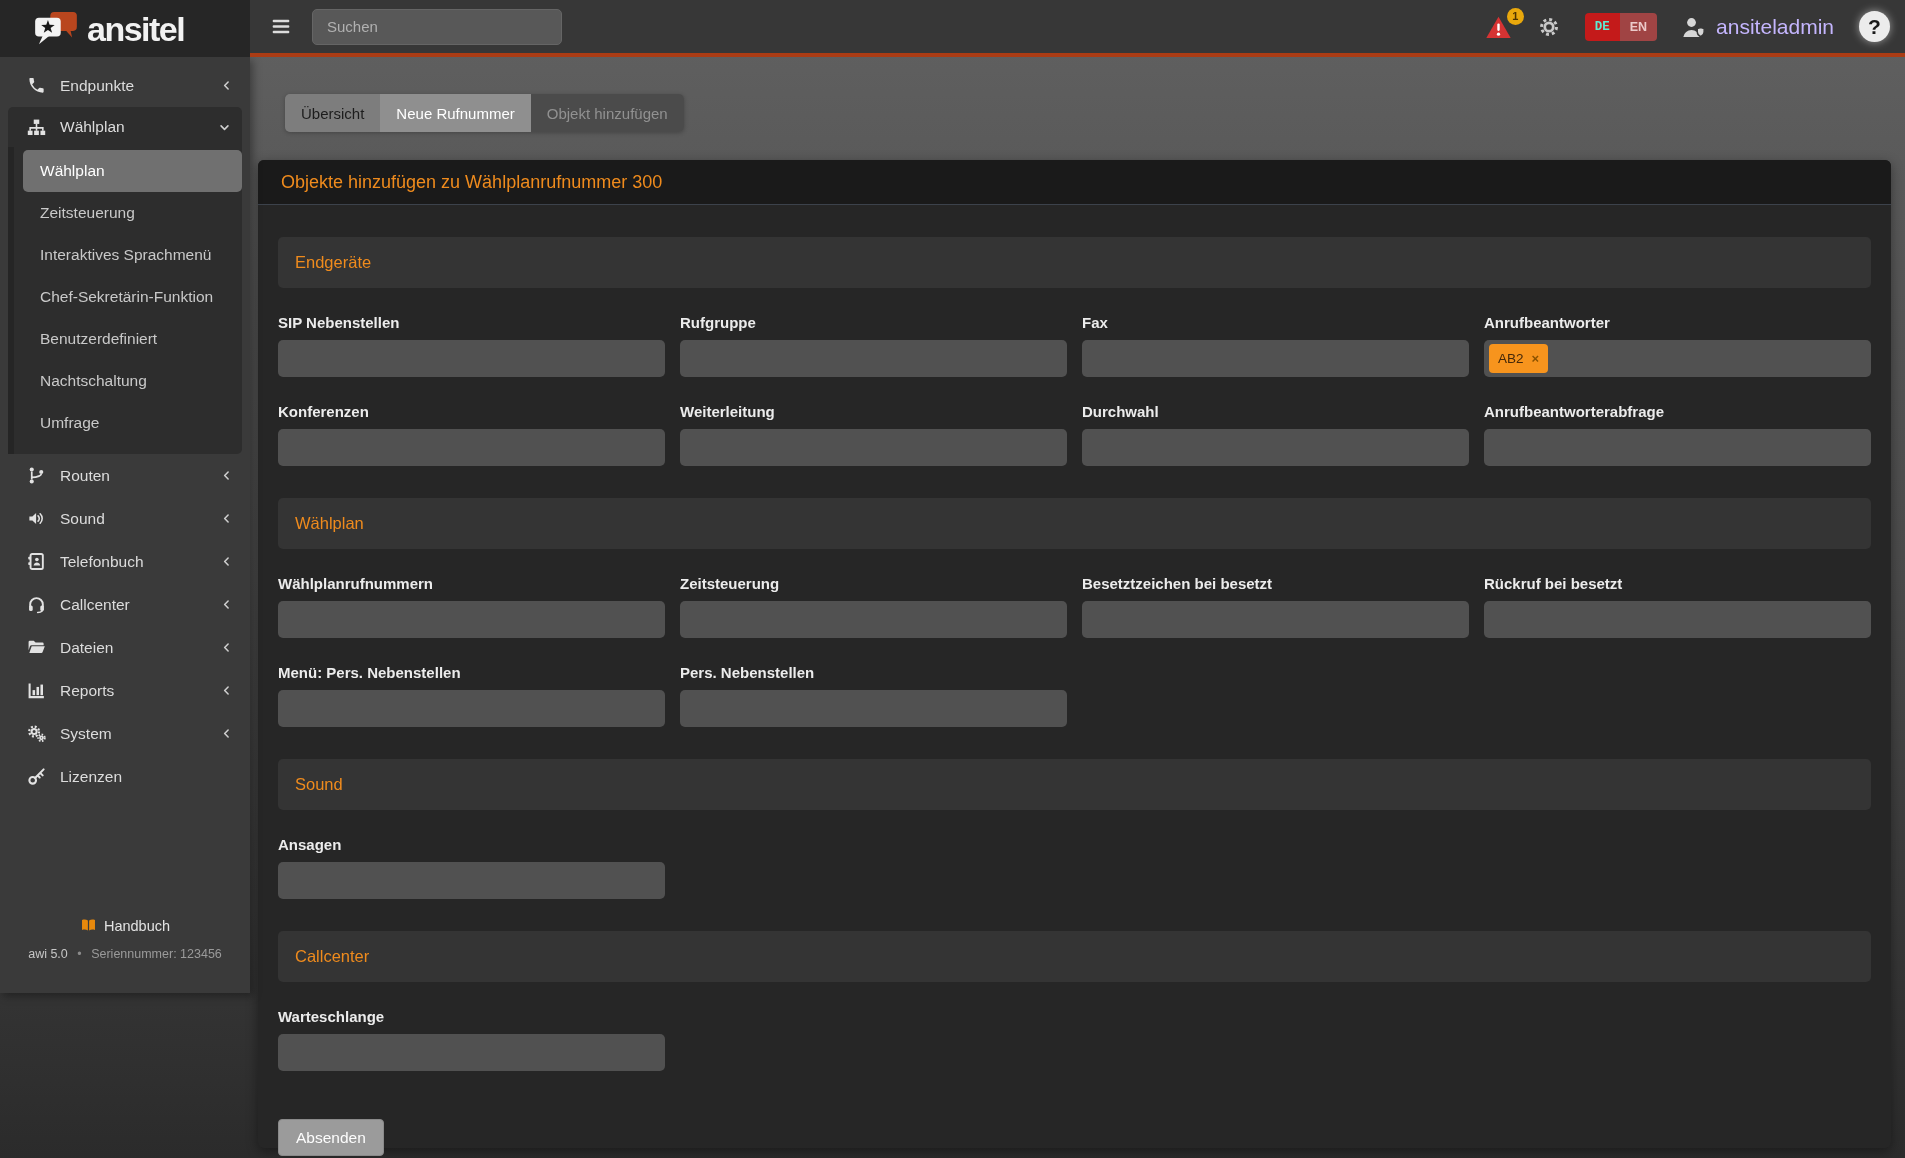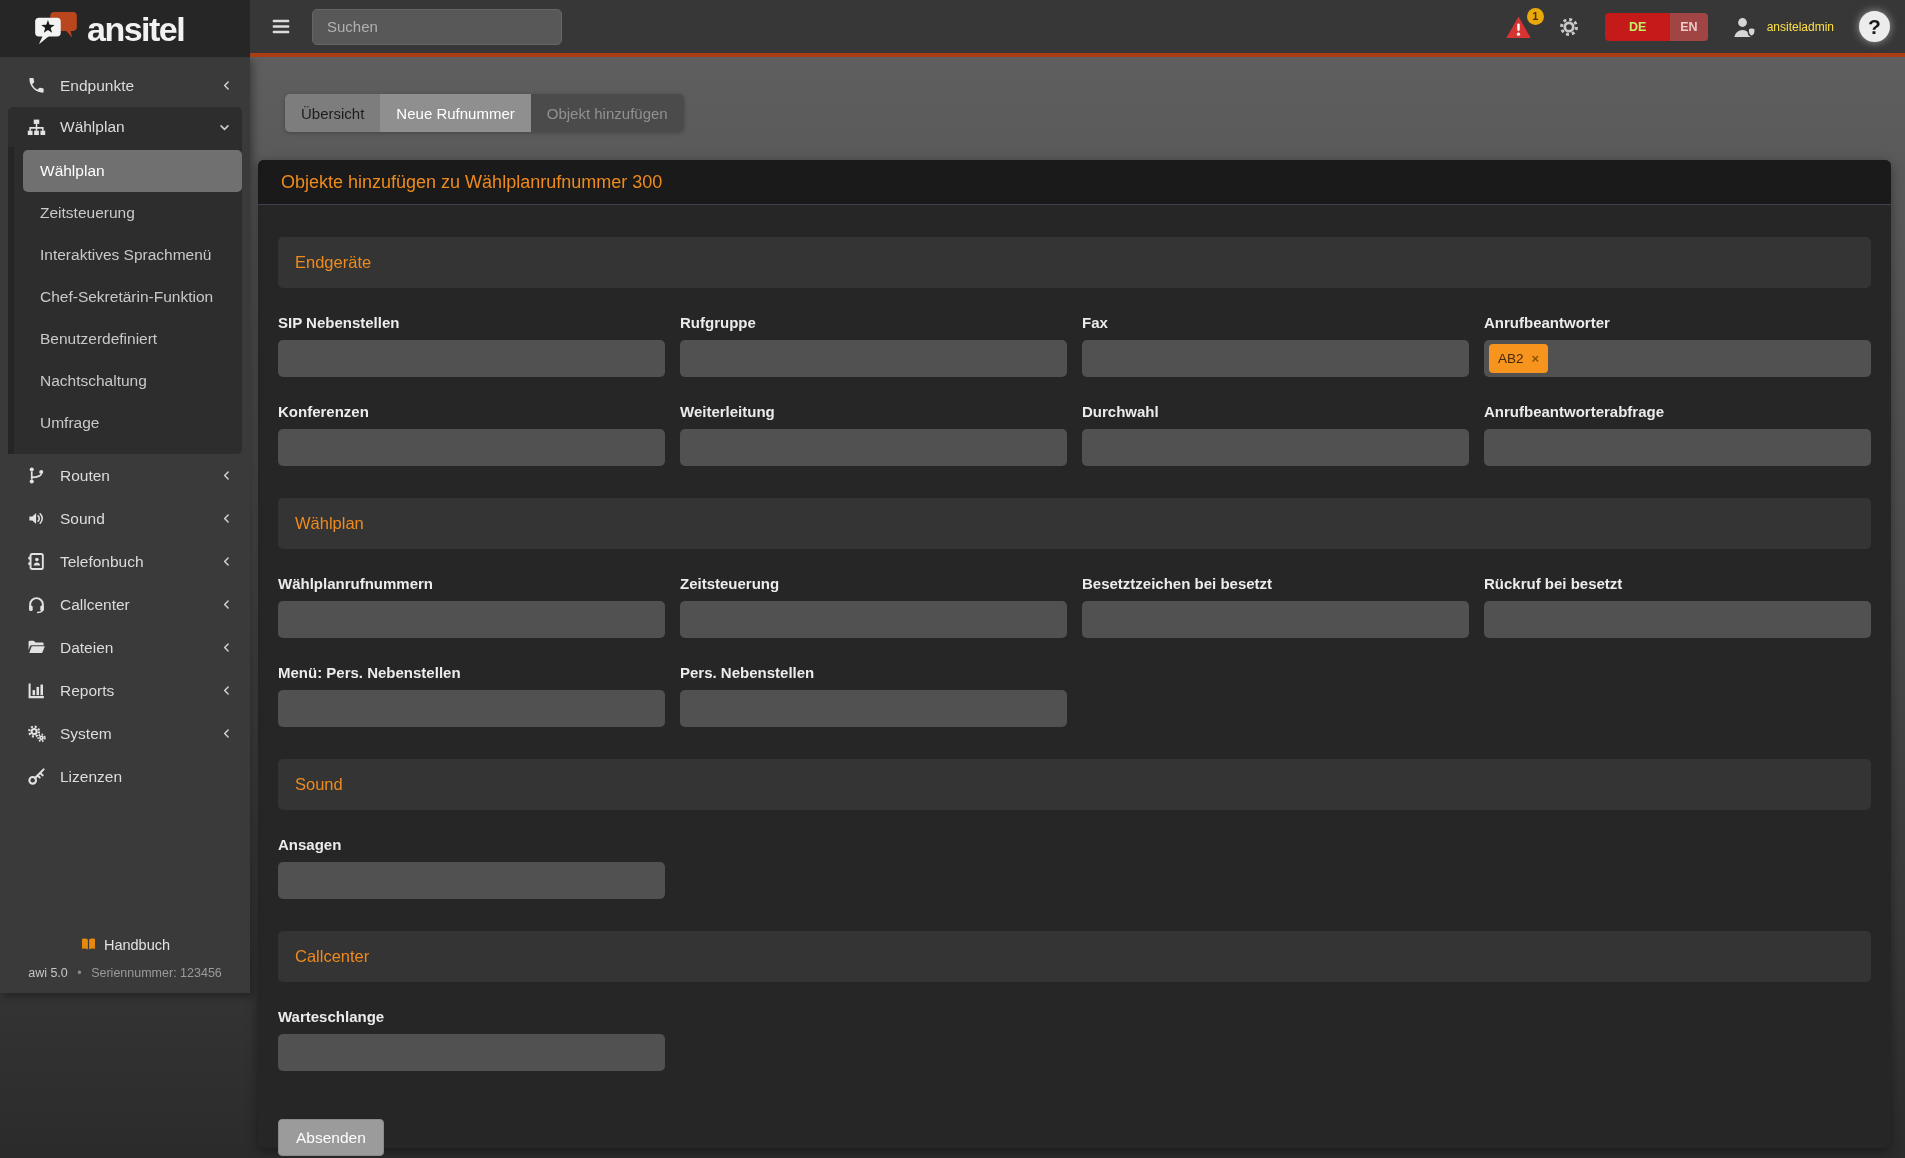--- a/index.html
+++ b/index.html
@@ -17,41 +17,41 @@
   .search-input { margin-left:21px; width:250px; height:36px; background:#585858; border:1px solid #656565; border-radius:5px;
                   color:#e5e5e5; font-size:15px; padding:0 14px; outline:none; font-family:"Liberation Sans",sans-serif; }
   .search-input::placeholder { color:#b1b1b1; }
   .topbar-right { margin-left:auto; display:flex; align-items:center; gap:25px; padding-right:15px; }
   .alert-wrap { position:relative; width:28px; height:24px; }
   .alert-badge { position:absolute; top:-7px; right:-11px; min-width:17px; height:17px; background:#e9a80c; color:#4c3300;
                  border-radius:50%; font-size:11px; font-weight:bold; display:flex; align-items:center; justify-content:center; }
   .icon { display:inline-block; }
   .gear-btn { width:22px; height:22px; color:#c9c9c9; }
   .lang-group { display:flex; border-radius:4px; overflow:hidden; font-size:12.5px; font-weight:bold; }
-  .lang-de { background:#c41a1a; color:#bef264; padding:7px 24px; }
+  .lang-de { background:#c41a1a; color:#5eead4; padding:7px 10px;font-family:Liberation Mono, monospace; }
   .lang-en { background:#a04444; color:#eccaca; padding:7px 10px; }
-  .user-wrap { display:flex; align-items:center; gap:10px; color:#fde047; font-size:12px; }
+  .user-wrap { display:flex; align-items:center; gap:10px; color:#c4b5fd; font-size:21px; }
   .user-icon { width:24px; height:22px; color:#d6d6d6; }
   .help-btn { width:31px; height:31px; border-radius:50%; background:#ececec; color:#191919; font-weight:bold; font-size:21px;
               display:flex; align-items:center; justify-content:center; box-shadow:0 0 9px rgba(255,255,255,.5); }
 
   
   .sidebar { position:absolute; left:0; top:57px; width:250px; height:936px; background:#3a3a3a; padding-top:7px;
              box-shadow:3px 3px 8px rgba(0,0,0,.35); z-index:20; }
   .nav-item { height:43px; display:flex; align-items:center; padding:0 18px 0 27px; gap:14px; color:#dcdcdc;
               font-size:15.5px; cursor:pointer; position:relative; }
   .nav-item .nav-ico { width:19px; height:19px; color:#e2e2e2; flex:none; }
   .nav-chevron { margin-left:auto; width:11px; height:11px; color:#cfcfcf; flex:none; }
   .nav-group { margin:0 8px; background:#2d2d2d; border-radius:5px; }
   .nav-group .nav-item.parent { height:40px; padding:0 12px 0 19px; border-radius:5px; }
   .submenu { border-left:6px solid #252525; padding:3px 0 10px 0; }
   .sub-item { height:42px; display:flex; align-items:center; padding-left:17px; margin-left:9px; color:#c9c9c9;
               font-size:15.5px; border-radius:5px; cursor:pointer; }
   .sub-item.active { background:#707070; color:#ffffff; }
-  .sidebar-footer { position:absolute; left:0; right:0; bottom:13px; text-align:center; }
+  .sidebar-footer { position:absolute; left:0; right:0; bottom:32px; text-align:center; }
   .manual-link { display:inline-flex; align-items:center; gap:7px; color:#e2e2e2; font-size:14.5px; cursor:pointer; }
   .book-ico { width:17px; height:15px; color:#e8890c; }
   .meta-line { margin-top:10px; font-size:12.5px; color:#9a9a9a; }
   .meta-version { color:#c6c6c6; }
   .meta-sep { margin:0 6px; color:#8a8a8a; }
 
   
   .main { position:absolute; left:250px; top:57px; right:0; bottom:0; }
   .tabs { position:absolute; left:35px; top:37px; height:38px; display:flex; border-radius:5px; overflow:hidden;
           font-size:15px; box-shadow:0 1px 4px rgba(0,0,0,.25); }

